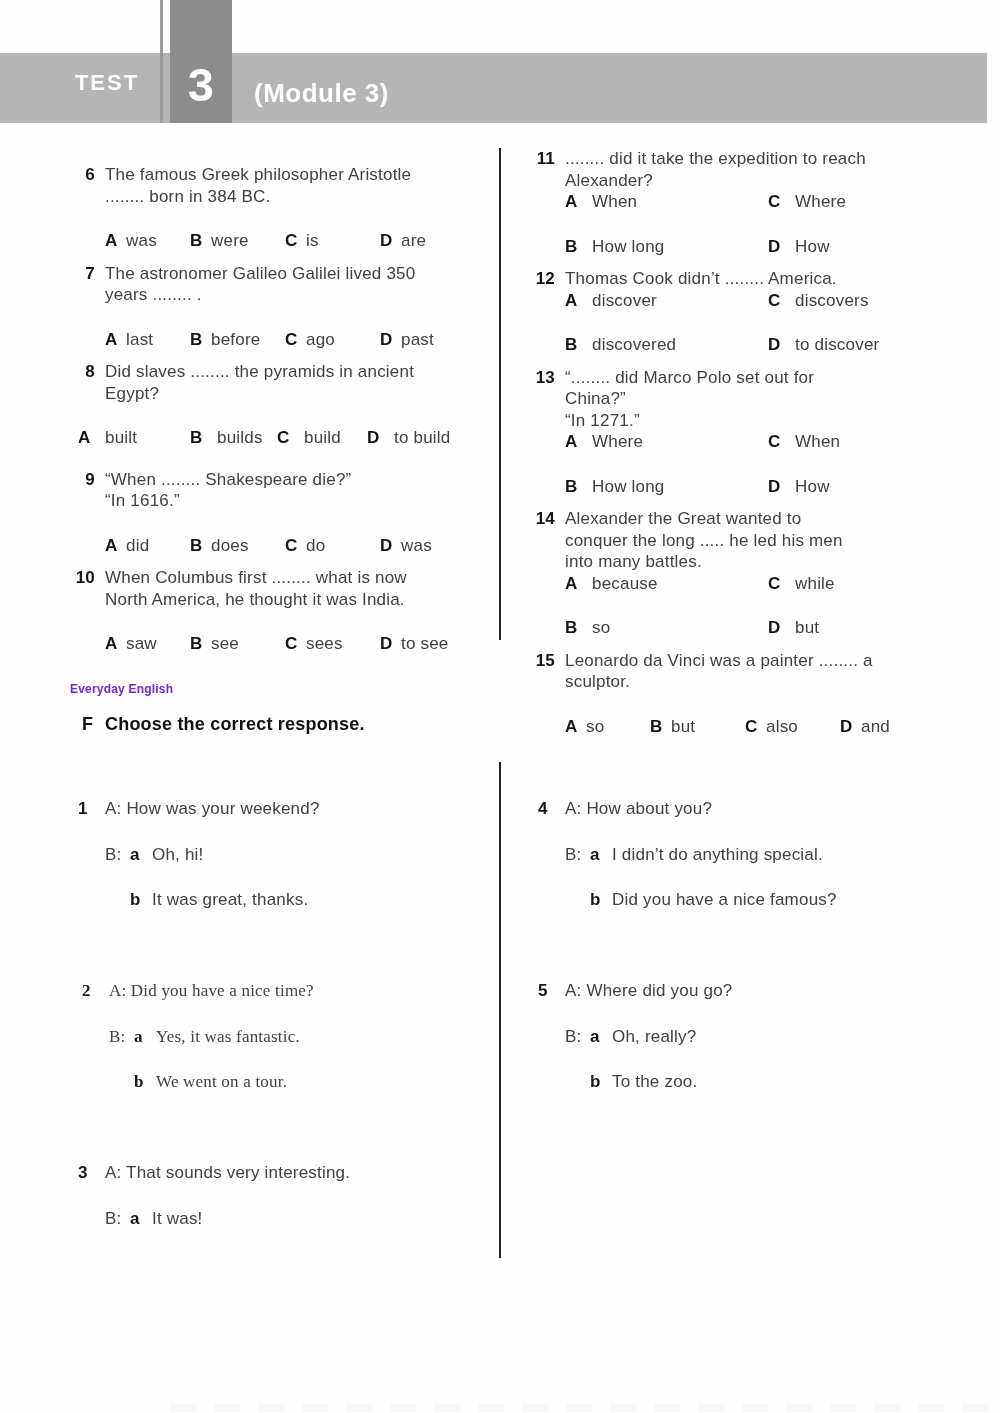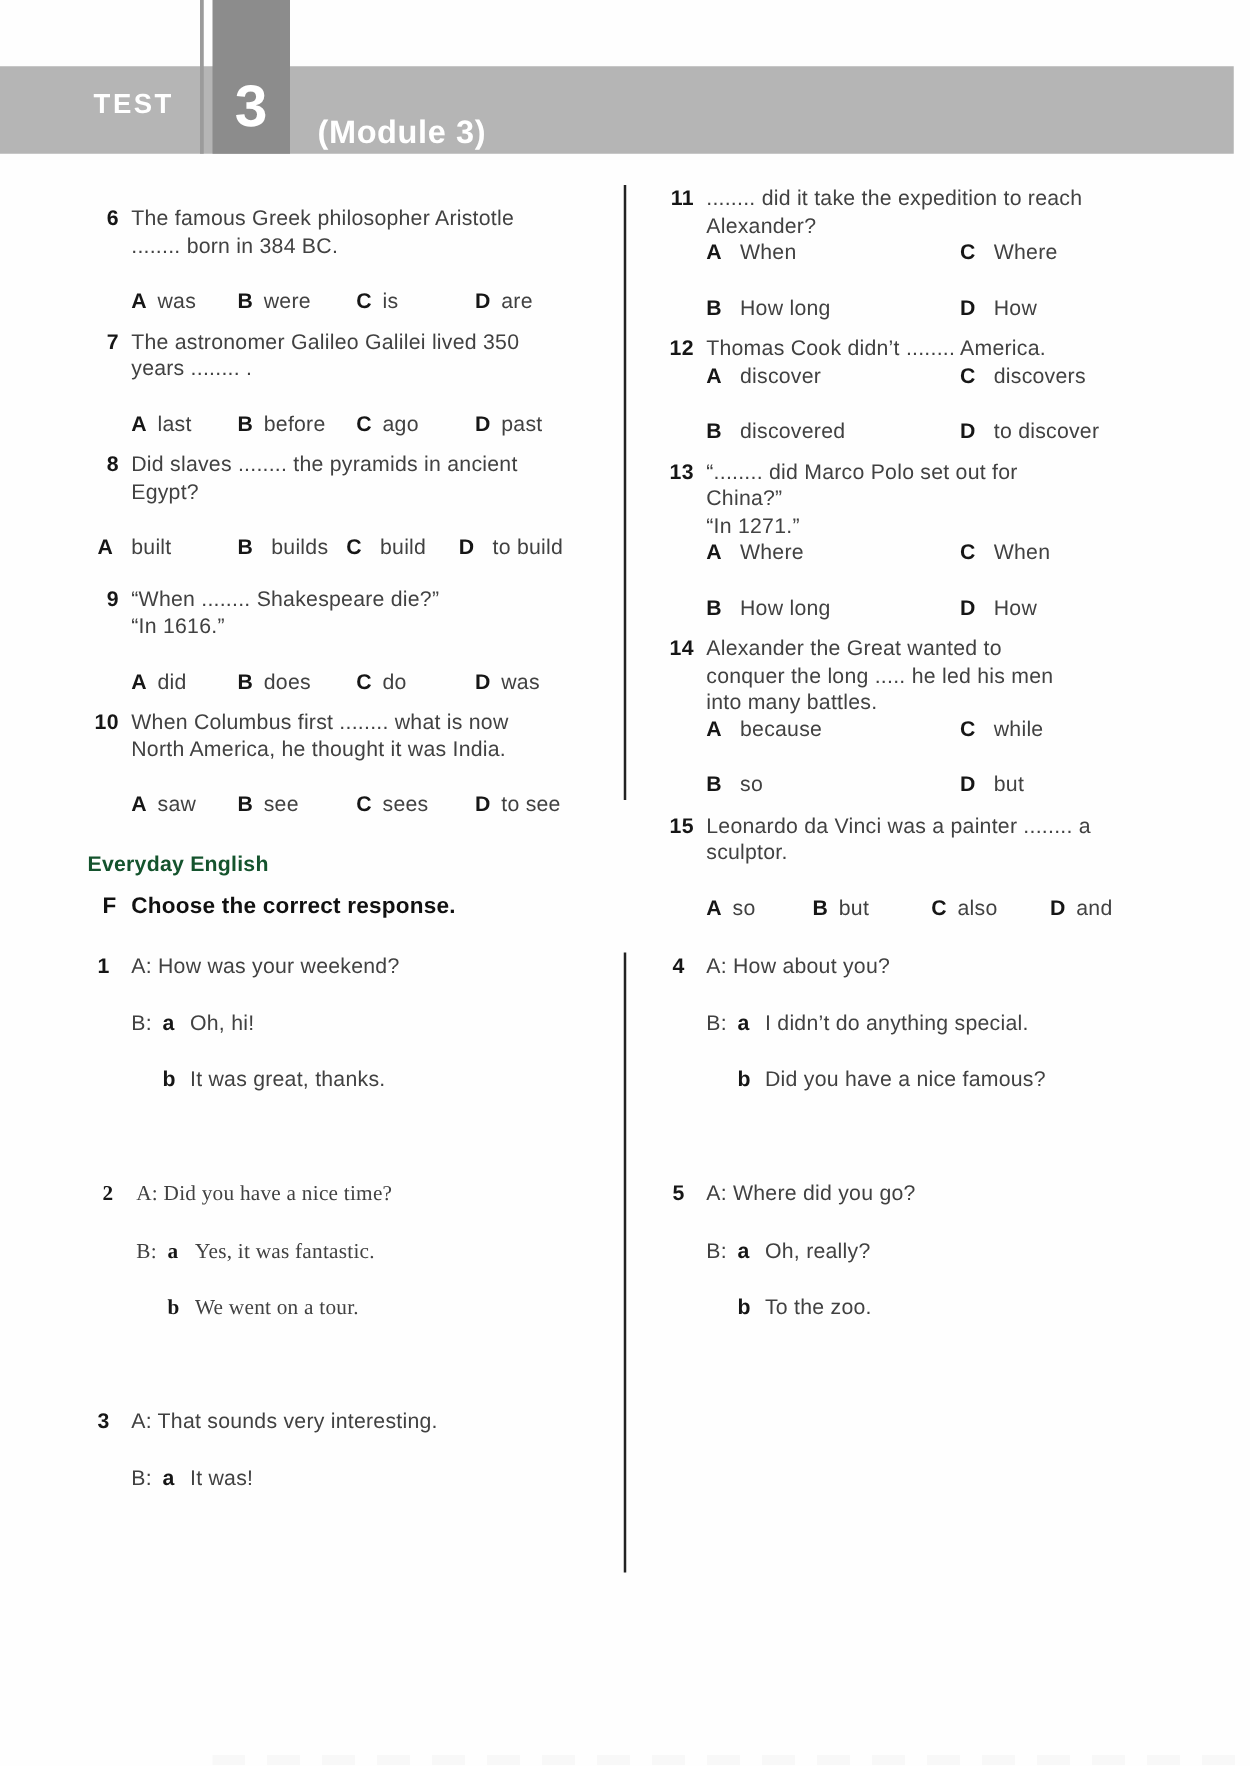--- a/index.html
+++ b/index.html
@@ -10,21 +10,21 @@
     color:#414141;font-size:17px;letter-spacing:.2px;
   }
   
   .banner{position:absolute;left:0;top:53px;width:987px;height:70px;background:#b5b5b5;}
   .tab-line{position:absolute;left:160px;top:0;width:3px;height:123px;background:#9b9b9b;}
   .tab-col{position:absolute;left:170px;top:0;width:62px;height:123px;background:#8c8c8c;}
   .hdr-test{position:absolute;left:62px;top:70px;width:90px;color:#fff;font-weight:bold;
     font-size:22px;letter-spacing:2px;text-align:center;}
   .hdr-num{position:absolute;left:170px;top:57px;width:62px;text-align:center;color:#fff;
     font-weight:bold;font-size:47px;}
-  .hdr-module{position:absolute;left:254px;top:78px;color:#fff;font-weight:bold;font-size:26px;letter-spacing:.5px;margin-top:12px;}
+  .hdr-module{position:absolute;left:254px;top:78px;color:#fff;font-weight:bold;font-size:26px;letter-spacing:.5px;}
   
   .divider{position:absolute;width:1.5px;background:#222;}
   #div1{left:499px;top:148px;height:492px;}
   #div2{left:499px;top:762px;height:496px;}
   .col{position:absolute;}
   #gram-left{left:60px;top:164px;width:437px;}
   #gram-right{left:520px;top:148px;width:470px;}
   .q{display:flex;margin-bottom:11px;}
   .q.gap-lg{margin-bottom:20px;}
   .qnum{width:35px;flex:none;text-align:right;font-weight:bold;color:#161616;line-height:21.5px;}
@@ -33,24 +33,24 @@
   .opts{line-height:21.5px;white-space:nowrap;margin-top:23px;}
   .opt{display:inline-block;}
   .opt b{display:inline-block;min-width:21px;color:#161616;font-weight:bold;}
   .w1{width:85px}.w2{width:95px}.w3{width:95px}
   .opts.hang{margin-left:-27px;}
   .hang .opt b{min-width:27px;}
   .hw1{width:112px}.hw2{width:87px}.hw3{width:90px}
   .optgrid{display:grid;grid-template-columns:180px 1fr;line-height:21.5px;gap:23px;}
   .optgrid .opt b{min-width:27px;}
   
-  .ee-heading{position:absolute;left:70px;top:682px;font-weight:bold;color:#14532d;font-size:17px;}
+  .ee-heading{position:absolute;left:70px;top:682px;font-weight:bold;color:#6d28d9;font-size:12px;}
   .ee-rubric{position:absolute;left:82px;top:714px;font-weight:bold;color:#111;font-size:18px;}
   .ee-rubric .f{display:inline-block;width:23px;}
-  .ee-item{position:absolute;width:440px;}
+  .ee-item{position:absolute;width:440px;margin-top:36px;}
   .ee-row{line-height:22px;margin-bottom:23.5px;}
   .ee-num{display:inline-block;width:27px;font-weight:bold;color:#161616;}
   .ind1{padding-left:27px;}
   .ind2{padding-left:52px;}
   .ee-blabel{display:inline-block;width:25px;}
   .ee-letter{display:inline-block;width:22px;font-weight:bold;color:#161616;}
   
   .artifact{position:absolute;left:170px;top:1404px;width:820px;height:8px;opacity:.5;
     background:repeating-linear-gradient(90deg,rgba(0,0,0,.05) 0 26px,rgba(0,0,0,0) 26px 44px);}
 </style>

